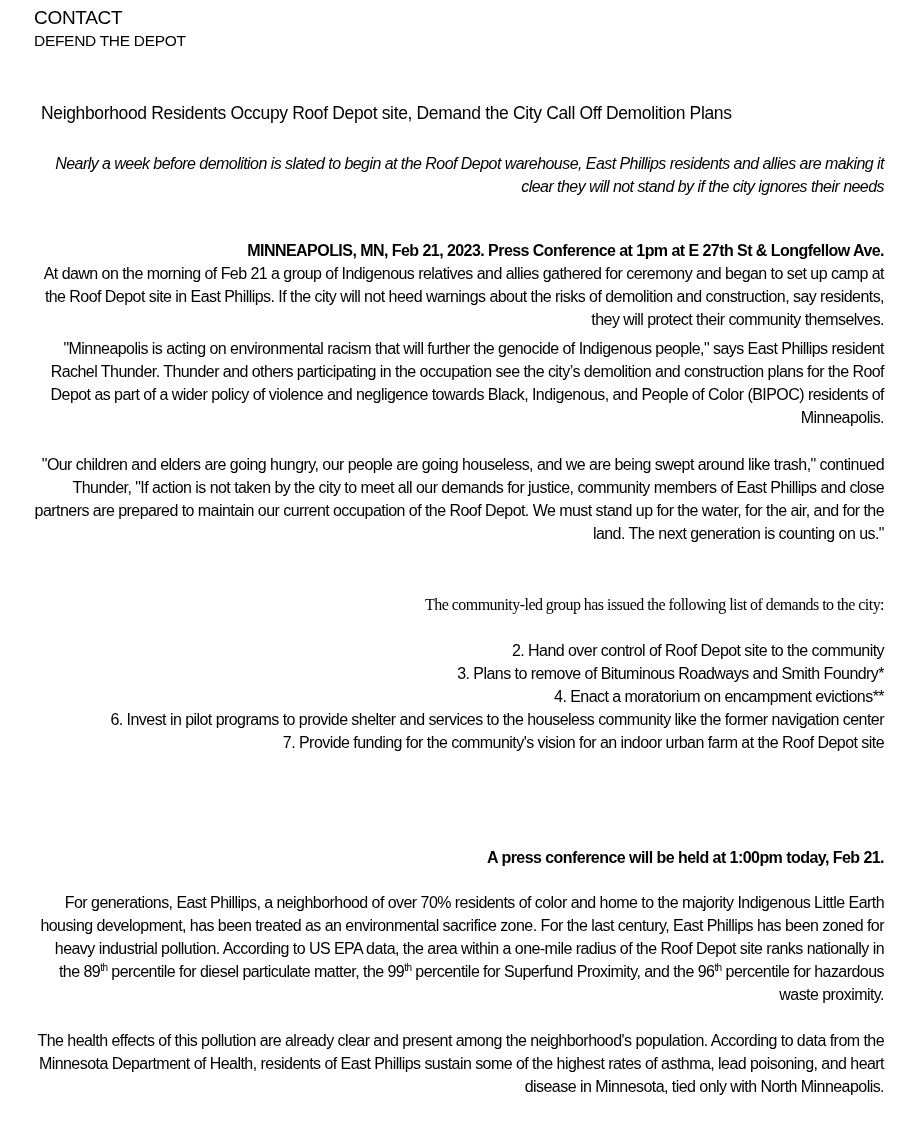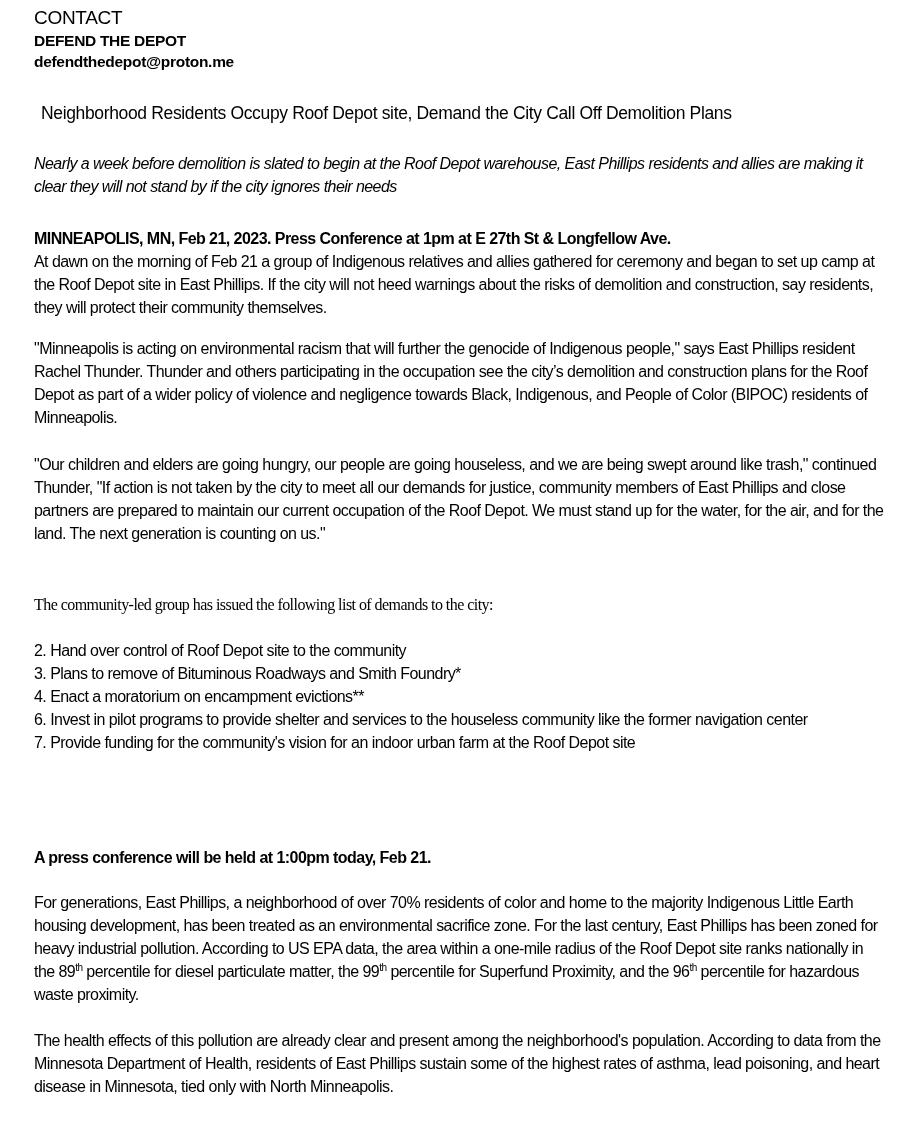--- a/index.html
+++ b/index.html
@@ -4,52 +4,52 @@
 <style>
   html, body { margin: 0; padding: 0; background: #ffffff; }
   body {
     width: 904px; height: 1132px; overflow: hidden;
     font-family: "Liberation Sans Narrow", "Liberation Sans", sans-serif;
     color: #000;
   }
   .page { position: relative; padding: 0 0 0 34px; }
   .contact { position: absolute; left: 34px; top: 6px; }
   .contact-title { font-weight: normal; font-size: 19px; line-height: 24px; letter-spacing: -0.3px; }
-  .contact-line { font-weight: bold; font-size: 15.5px; line-height: 21px; letter-spacing: -0.3px; }
+  .contact-line { font-weight: normal; font-size: 15.5px; line-height: 21px; letter-spacing: -0.3px; }
   .headline {
     position: absolute; left: 41px; top: 103px;
     font-weight: normal; font-size: 17.5px; letter-spacing: -0.35px; white-space: nowrap;
   }
   .text {
     position: absolute; left: 34px; width: 850px;
     font-size: 16px; line-height: 23px; letter-spacing: -0.55px;
     transform-origin: left top;
+    text-align: right;
   }
   .subtitle { top: 152px; font-style: italic; }
-  .dateline { top: 227px; }
+  .dateline { top: 239px; }
   .dateline .b { font-weight: bold; }
   .p1 { top: 337px; }
   .p2 { top: 453px; }
   .p3 { top: 593px; font-family: Liberation Serif, serif; }
   .demands { top: 639px; }
   .demands div { margin: 0; }
   .pc { top: 846px; font-weight: bold; }
   .p4 { top: 891px; }
   .p5 { top: 1029px; }
   sup { font-size: 10px; line-height: 0; vertical-align: 6px; }
 </style>
 </head>
 <body>
 
 <div class="page">
 
   <div class="contact">
     <div class="contact-title">CONTACT</div>
     <div class="contact-line">DEFEND THE DEPOT</div>
-    <div class="contact-line">defendthedepot@proton.me</div>
   </div>
 
   <div class="headline">Neighborhood Residents Occupy Roof Depot site, Demand the City Call Off Demolition Plans</div>
 
   <div class="text subtitle">Nearly a week before demolition is slated to begin at the Roof Depot warehouse, East Phillips residents and allies are making it clear they will not stand by if the city ignores their needs</div>
 
   <div class="text dateline">
     <div class="b">MINNEAPOLIS, MN, Feb 21, 2023. Press Conference at 1pm at E 27th St &amp; Longfellow Ave.</div>
     <div>At dawn on the morning of Feb 21 a group of Indigenous relatives and allies gathered for ceremony and began to set up camp at the Roof Depot site in East Phillips. If the city will not heed warnings about the risks of demolition and construction, say residents, they will protect their community themselves.</div>
   </div>

